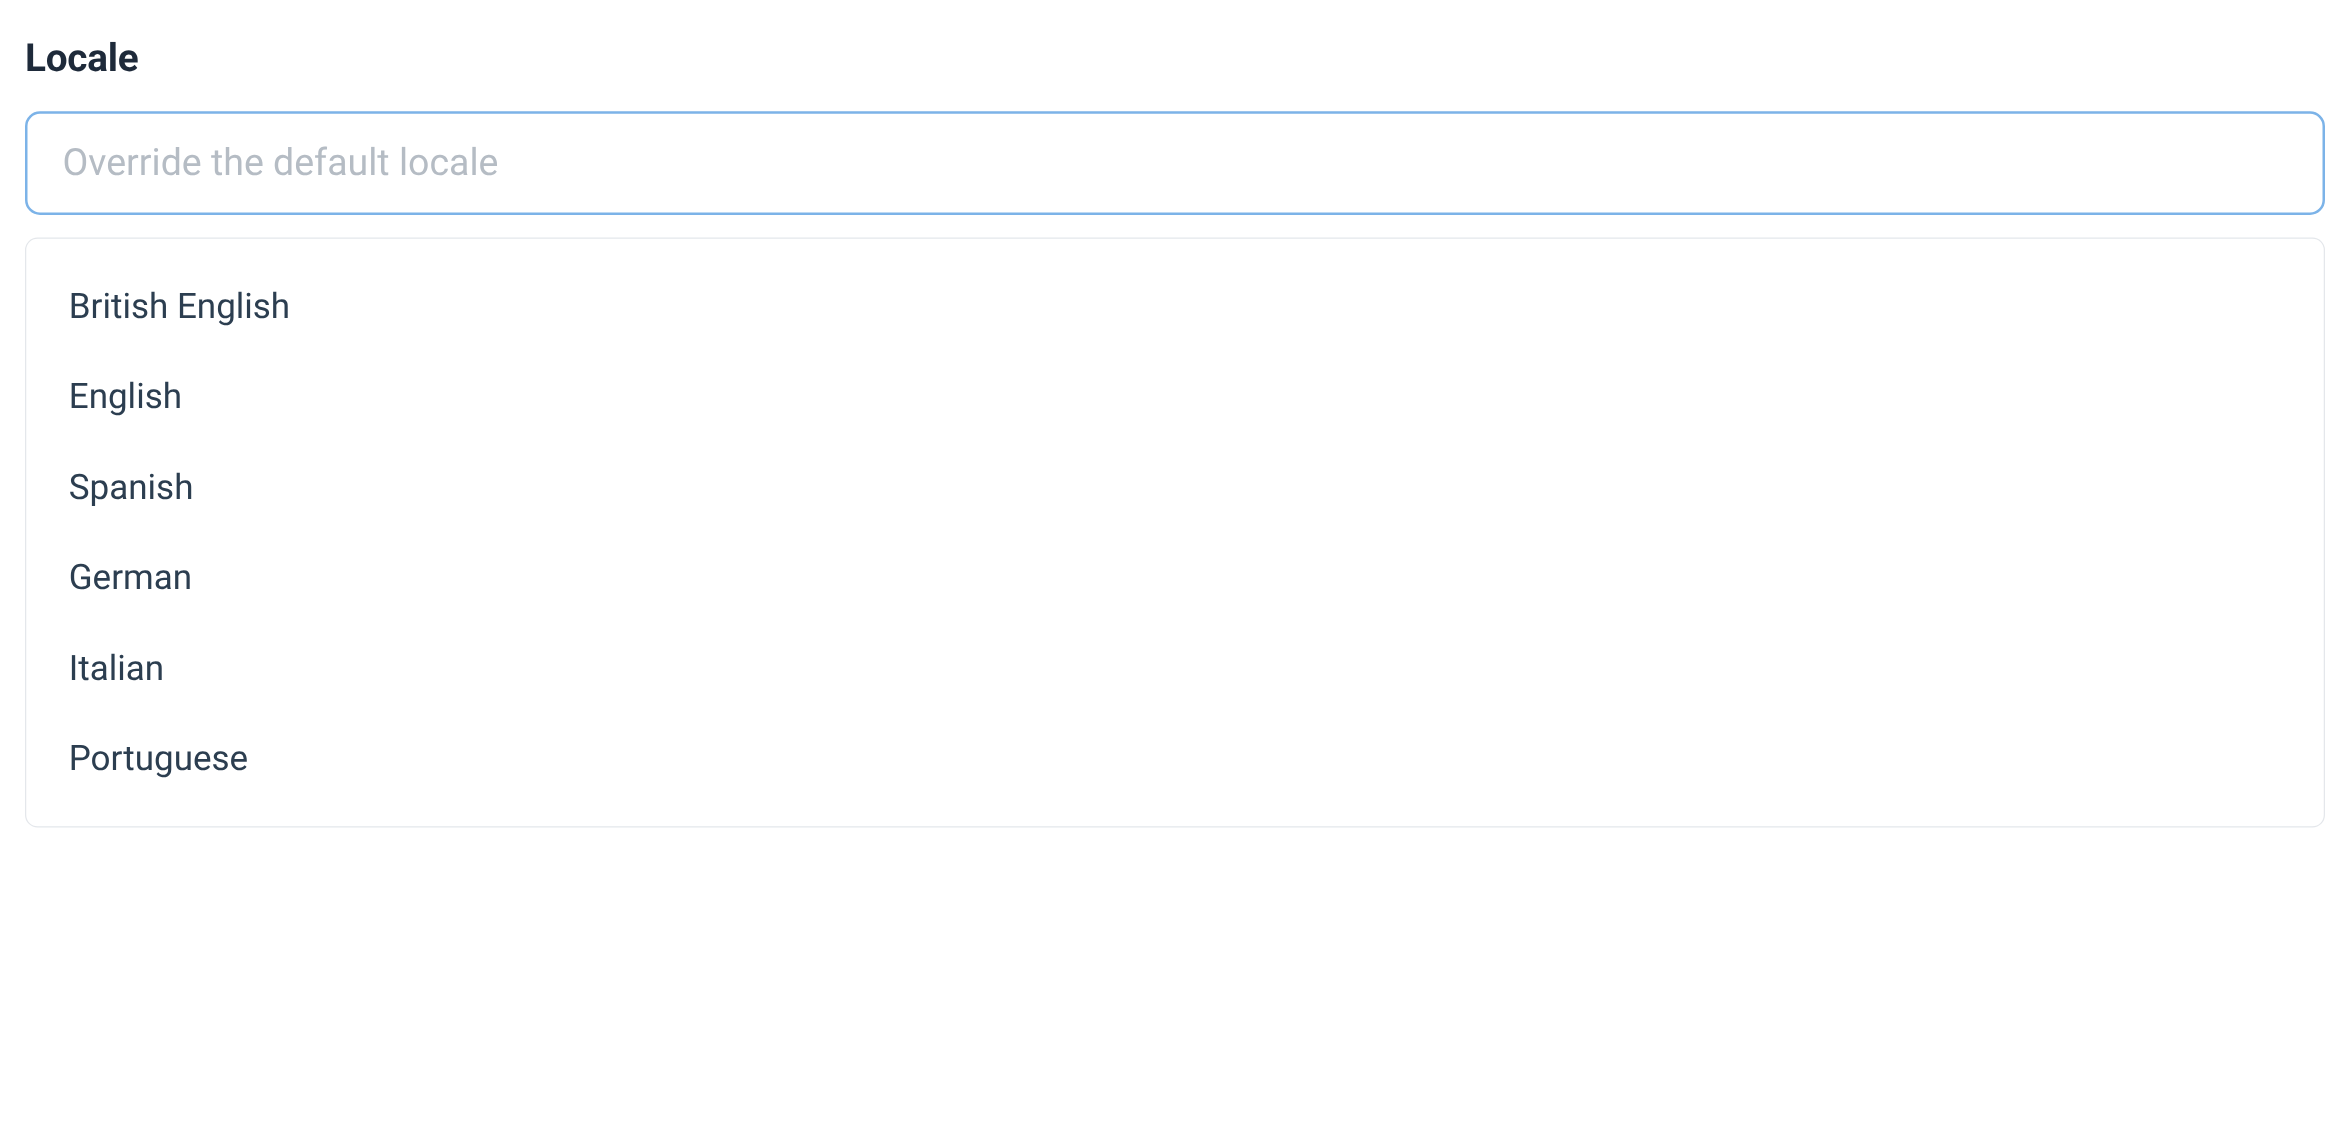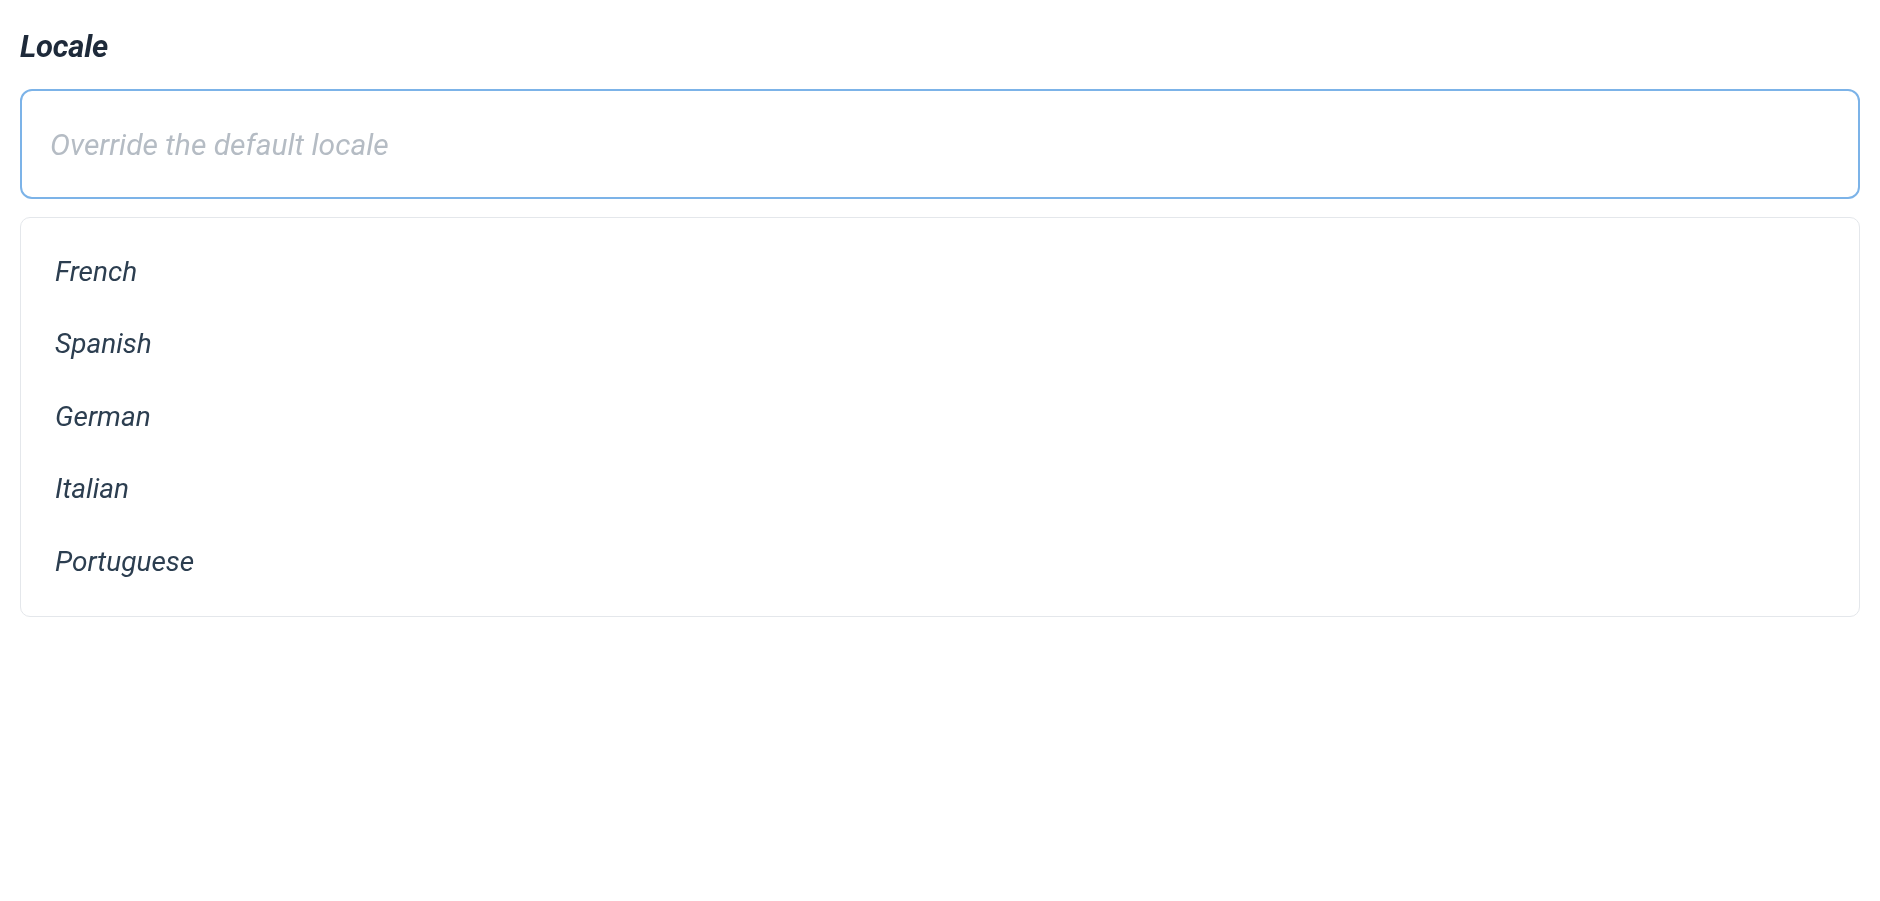--- a/index.html
+++ b/index.html
@@ -1,19 +1,18 @@
 <!DOCTYPE html>
 <html><head>
   <meta charset="utf-8">
   <style>
     * {
       box-sizing: border-box;
       margin: 0;
       padding: 0;
-      font-style: italic;
     }
     body {
       font-family: -apple-system, BlinkMacSystemFont, "Segoe UI", Roboto, "Helvetica Neue", Arial, sans-serif;
       background: #ffffff;
       padding: 28px 20px;
       width: 1880px;
     }
     .container {
       width: 100%;
     }
@@ -23,21 +22,21 @@
       color: #1e2a3a;
       margin-bottom: 24px;
       letter-spacing: -0.2px;
     }
     .input-wrapper {
       width: 100%;
       margin-bottom: 18px;
     }
     .locale-input {
       width: 100%;
-      height: 110px;
+      height: 83px;
       padding: 0 28px;
       font-size: 30px;
       border: 2px solid #7cb3e8;
       border-radius: 12px;
       outline: none;
       color: #1e2a3a;
       background: #ffffff;
       font-family: inherit;
     }
     .locale-input::placeholder {
@@ -60,19 +59,20 @@
   </style>
 </head>
 <body>
 
 <div class="container">
   <div class="label">Locale</div>
   <div class="input-wrapper">
     <input type="text" class="locale-input" placeholder="Override the default locale" style="">
   </div>
   <div class="dropdown">
-    <div class="dropdown-item">French</div>
+    <div class="dropdown-item">British English</div>
+    <div class="dropdown-item">English</div>
     <div class="dropdown-item">Spanish</div>
     <div class="dropdown-item">German</div>
     <div class="dropdown-item">Italian</div>
     <div class="dropdown-item">Portuguese</div>
   </div>
 </div>
 
 </body></html>

